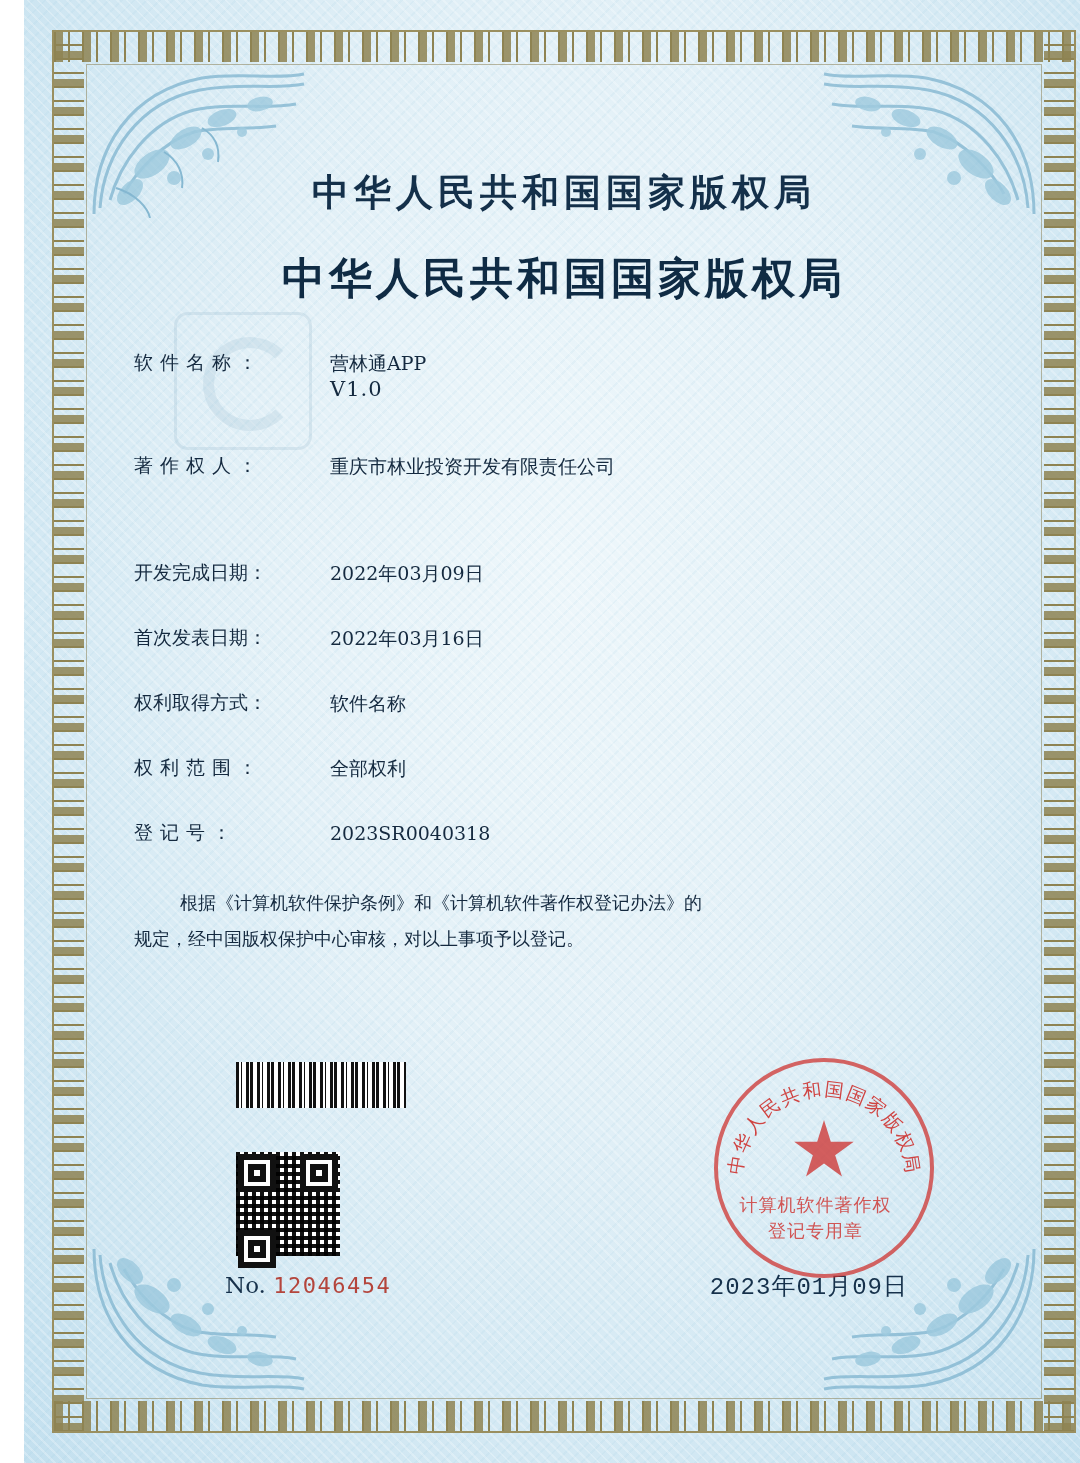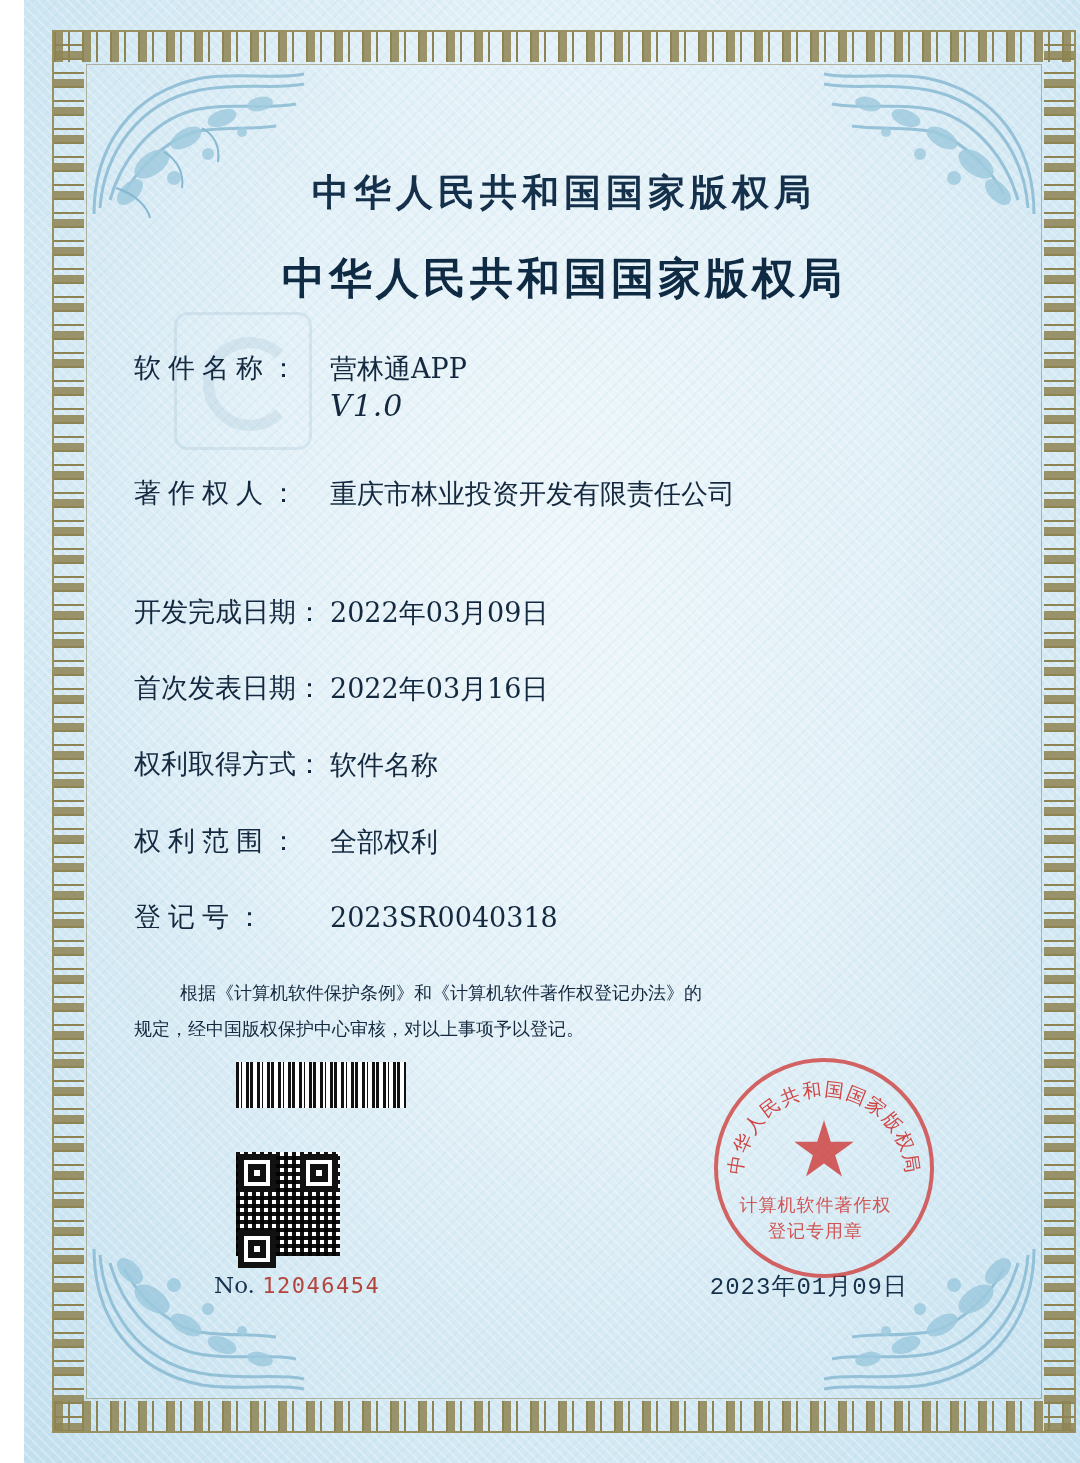--- a/index.html
+++ b/index.html
@@ -155,45 +155,44 @@
     color: #16314b;
     padding-right: 18px;
     font-family: "DejaVu Serif", "Liberation Serif", serif;
   }
   .cert-no-row .label { letter-spacing: 2px; }
   .cert-no-row .value { margin-left: 16px; }
 
   .field {
     display: flex;
     align-items: flex-start;
-    font-size: 27px;
+    font-size: 19px;
     color: #14293f;
     font-family: "DejaVu Serif", "Liberation Serif", serif;
   }
   .field .f-label {
     width: 196px;
     flex: 0 0 196px;
     white-space: nowrap;
   }
   .field .f-label.spaced { letter-spacing: 7px; }
   .field .f-value {
     flex: 1;
     line-height: 1.42;
   }
 
   .block-software { margin-top: 42px; }
   .block-owner { margin-top: 52px; }
 
   .field-sub {
     margin-left: 196px;
-    font-size: 30px;
+    font-size: 21px;
     color: #14293f;
     font-family: "DejaVu Serif", "Liberation Serif", serif;
     letter-spacing: 1px;
-    font-style: italic;
   }
 
   .meta-list { margin-top: 80px; }
   .meta-list .field { margin-bottom: 38px; }
 
   .paragraph {
     margin-top: 18px;
     font-size: 18px;
     line-height: 2.0;
     color: #14293f;
@@ -242,21 +241,21 @@
     position: absolute;
     left: 214px; top: 1230px;
     width: 26px; height: 26px;
     border: 6px solid #111;
     background: #fff;
     box-shadow: inset 0 0 0 4px #fff, inset 0 0 0 10px #111;
   }
 
   .serial {
     position: absolute;
-    left: 190px;
+    left: 201px;
     top: 1272px;
     font-size: 23px;
     color: #16314b;
     font-family: "DejaVu Serif", "Liberation Serif", serif;
   }
   .serial .digits {
     color: #b4453c;
     letter-spacing: 1.5px;
     font-family: "DejaVu Sans Mono", monospace;
     font-size: 22px;

